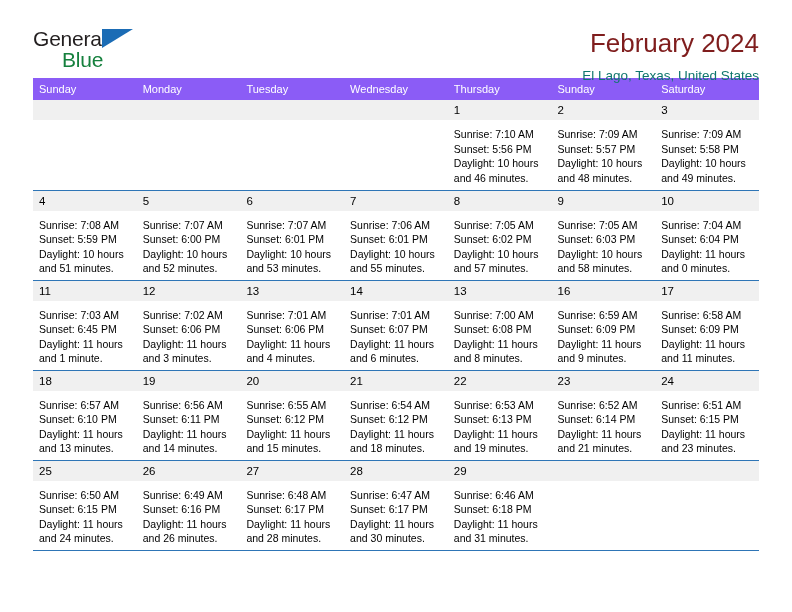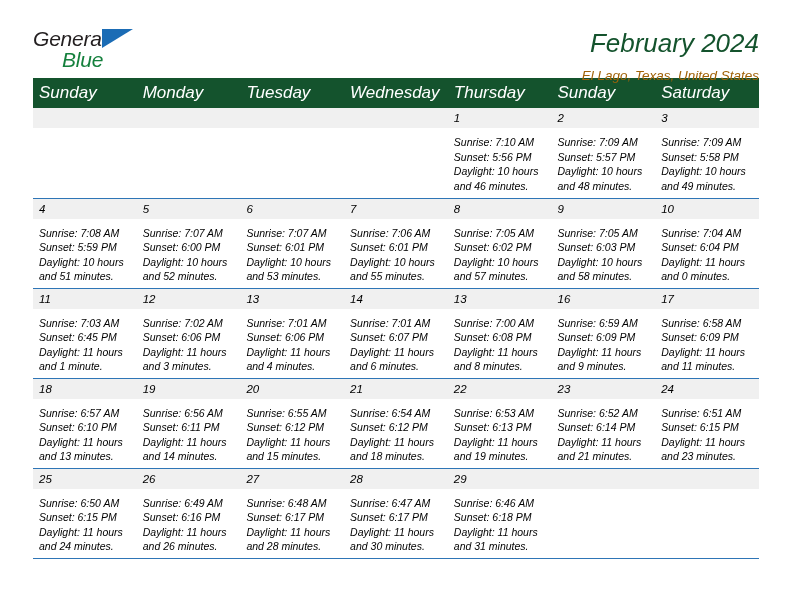--- a/index.html
+++ b/index.html
@@ -13,21 +13,20 @@
     font-family: "Liberation Sans", sans-serif;
     color: #000000;
     overflow: hidden;
   }
   .page {
     position: relative;
     width: 792px;
     height: 432px;
     box-sizing: border-box;
     padding: 0 33px;
-    font-style: italic;
   }
 
   
   .header {
     display: flex;
     align-items: flex-start;
     justify-content: space-between;
     padding-top: 27px;
     height: 74px;
     box-sizing: border-box;
@@ -64,43 +63,43 @@
     letter-spacing: -0.2px;
     color: #15803d;
   }
 
   .title-block {
     text-align: right;
     padding-top: 1px;
   }
   .month-title {
     font-size: 26px;
-    color: #14532d;
+    color: #7f1d1d;
     line-height: 30px;
     white-space: nowrap;
   }
   .location {
     font-size: 13.5px;
-    color: #a16207;
+    color: #0f766e;
     line-height: 18px;
     margin-top: 9px;
     white-space: nowrap;
   }
 
   
   .calendar {
     width: 726px;
     border-collapse: collapse;
     table-layout: fixed;
     margin-top: 4px;
   }
   .calendar th {
-    background: #14532d;
+    background: #8b5cf6;
     color: #ffffff;
-    font-size: 17px;
+    font-size: 11px;
     font-weight: normal;
     text-align: left;
     padding: 5px 0 5px 6px;
     height: 20px;
     box-sizing: border-box;
     border: none;
   }
   .calendar td {
     vertical-align: top;
     padding: 0;

